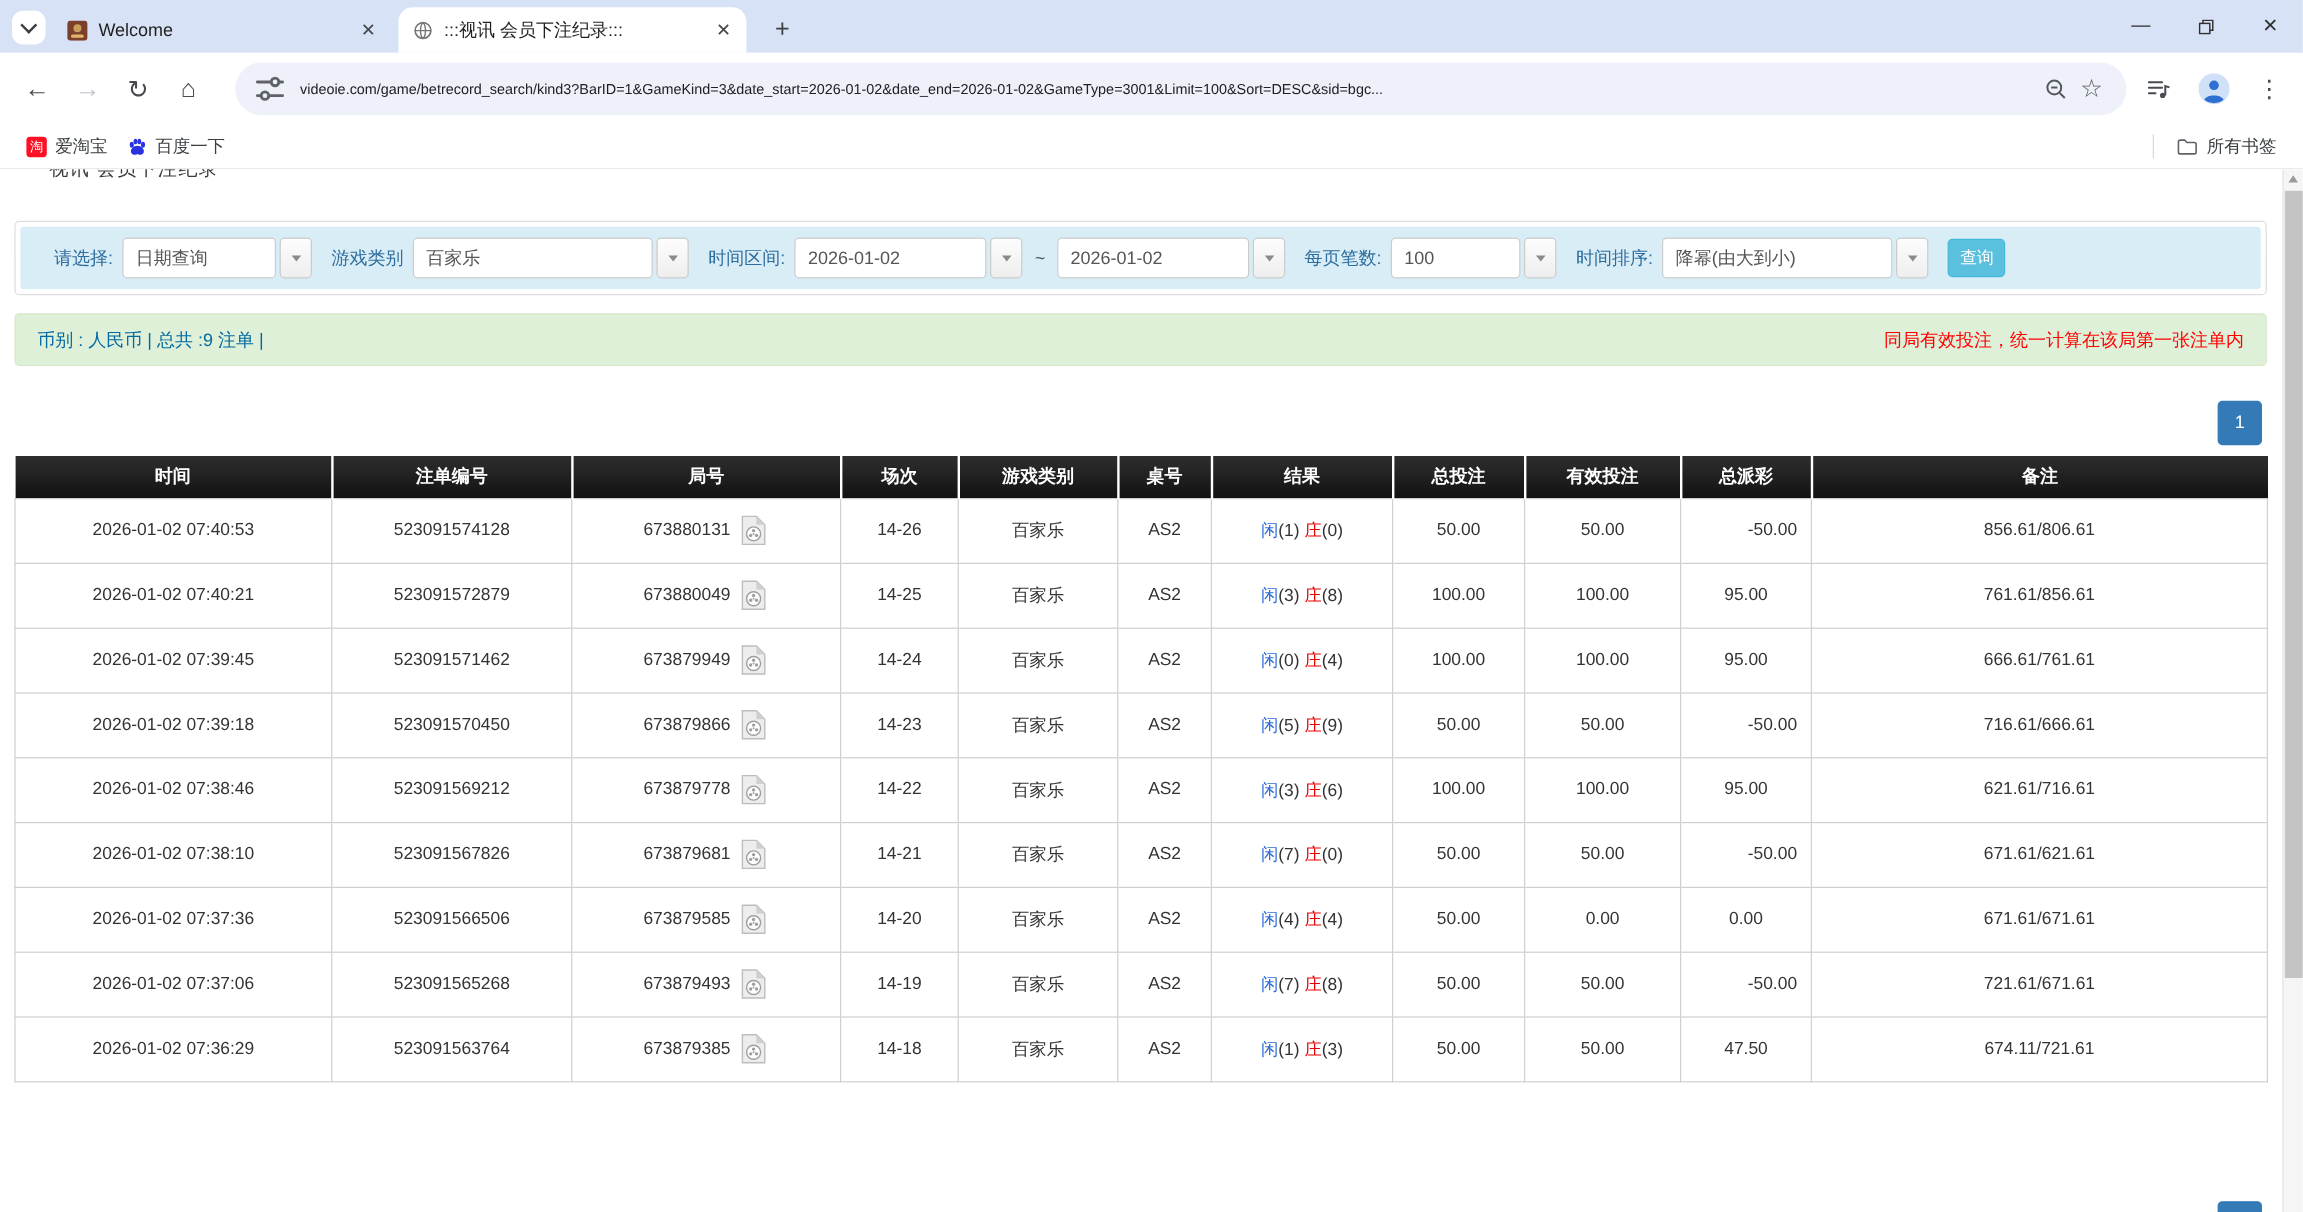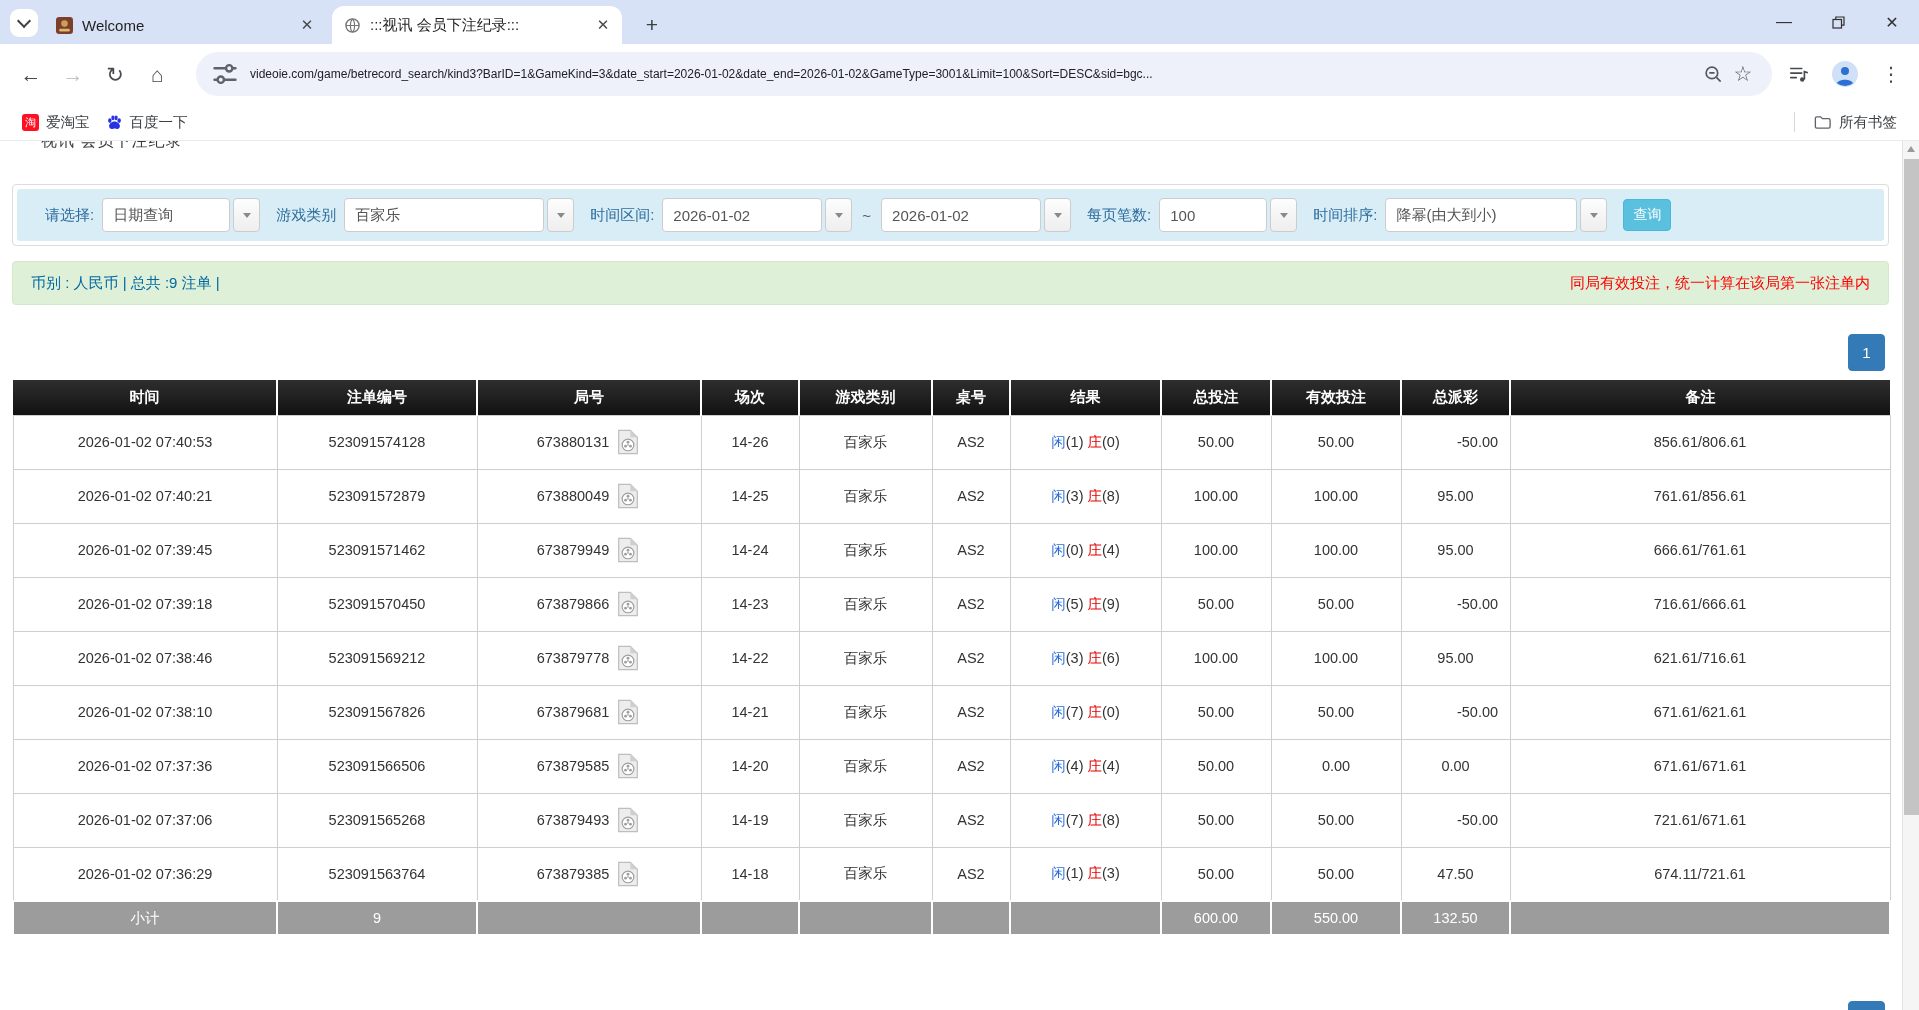--- a/index.html
+++ b/index.html
@@ -556,33 +556,20 @@
           <td>百家乐</td>
           <td>AS2</td>
           <td><span class="res-player">闲</span><span class="res-score">(1) </span><span class="res-banker">庄</span><span class="res-score">(3)</span></td>
           <td class="blue">50.00</td>
           <td>50.00</td>
           <td>47.50</td>
           <td>674.11/721.61</td>
         </tr>
       </tbody>
     <tfoot>
-        <tr>
-          <td>小计</td>
-          <td>9</td>
-          <td></td>
-          <td></td>
-          <td></td>
-          <td></td>
-          <td></td>
-          <td>600.00</td>
-          <td>550.00</td>
-          <td>132.50</td>
-          <td></td>
-        </tr>
       </tfoot>
   </table>
 
   <div class="pager pager-bottom">1</div>
 
   <div class="scrollbar">
     <div class="sb-arrow"></div>
     <div class="sb-thumb"></div>
   </div>
 </div>

